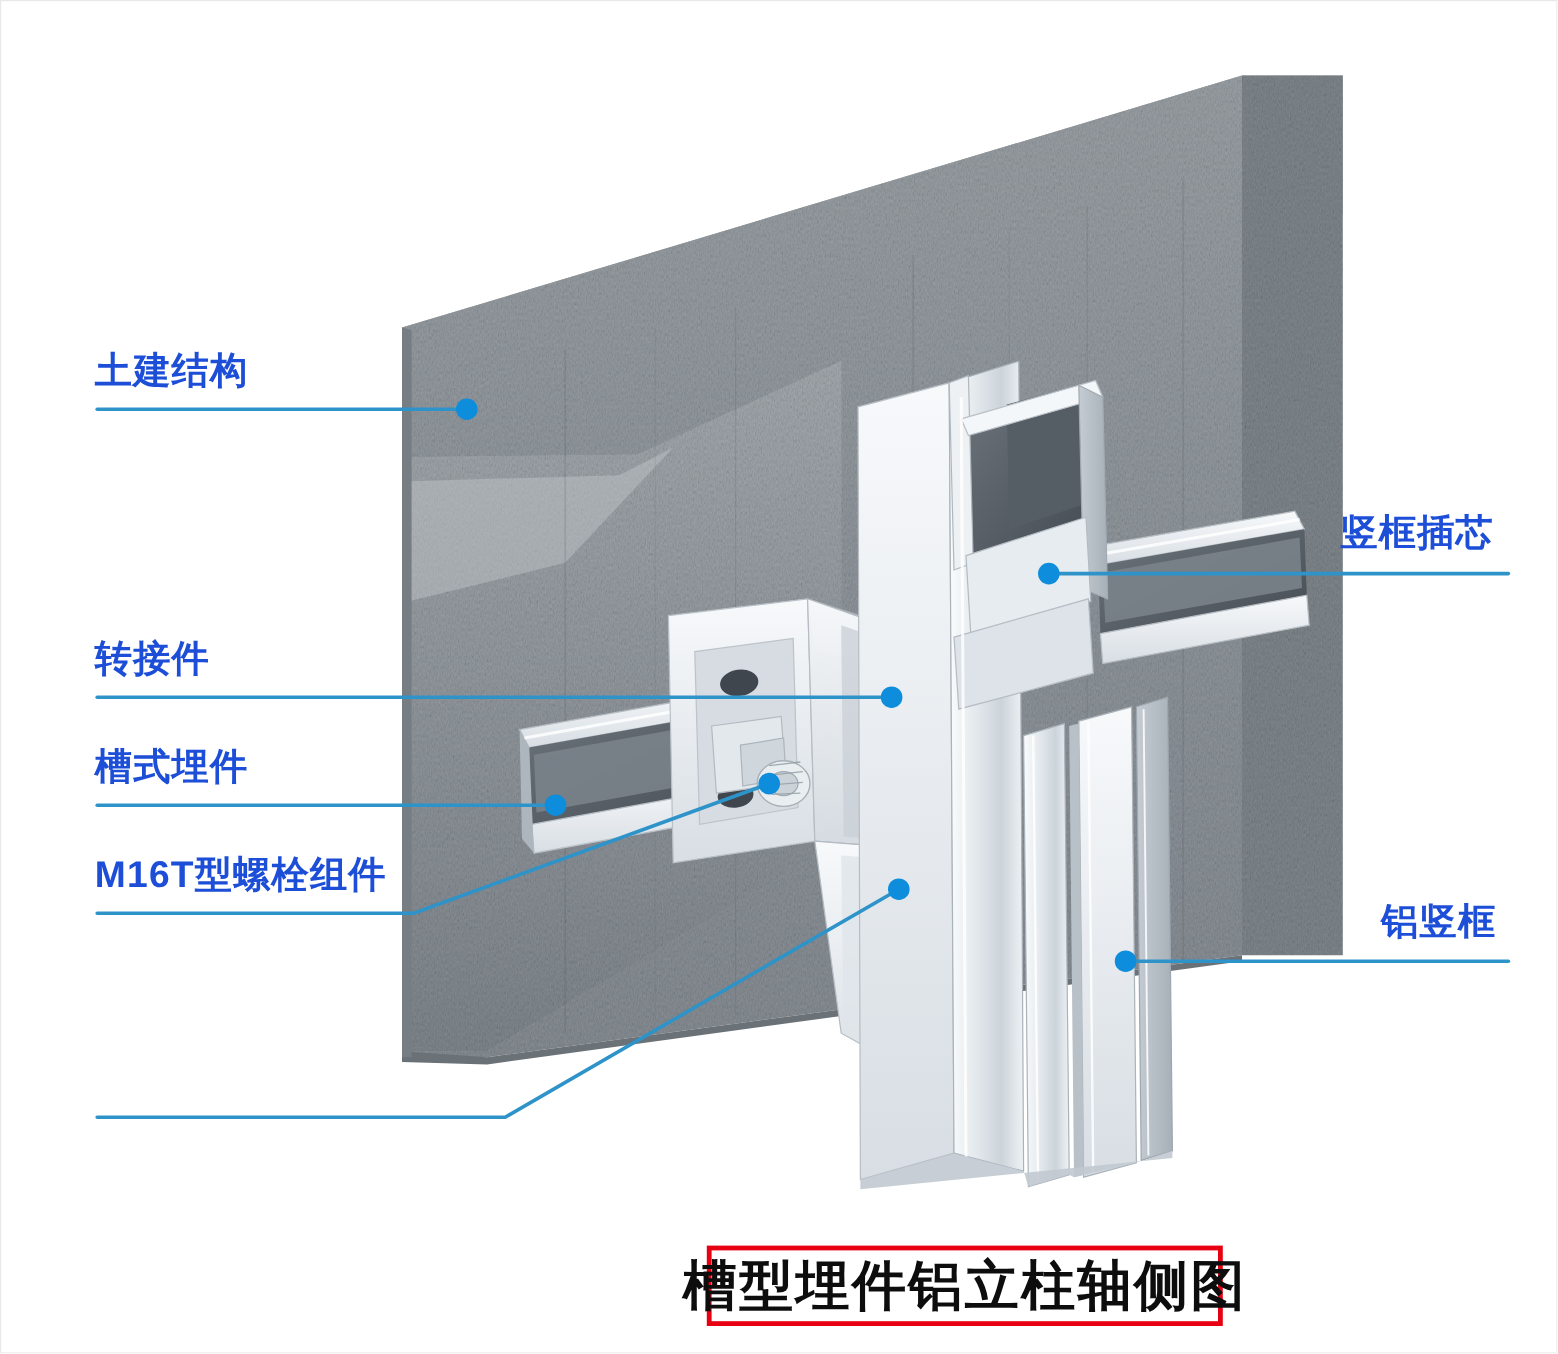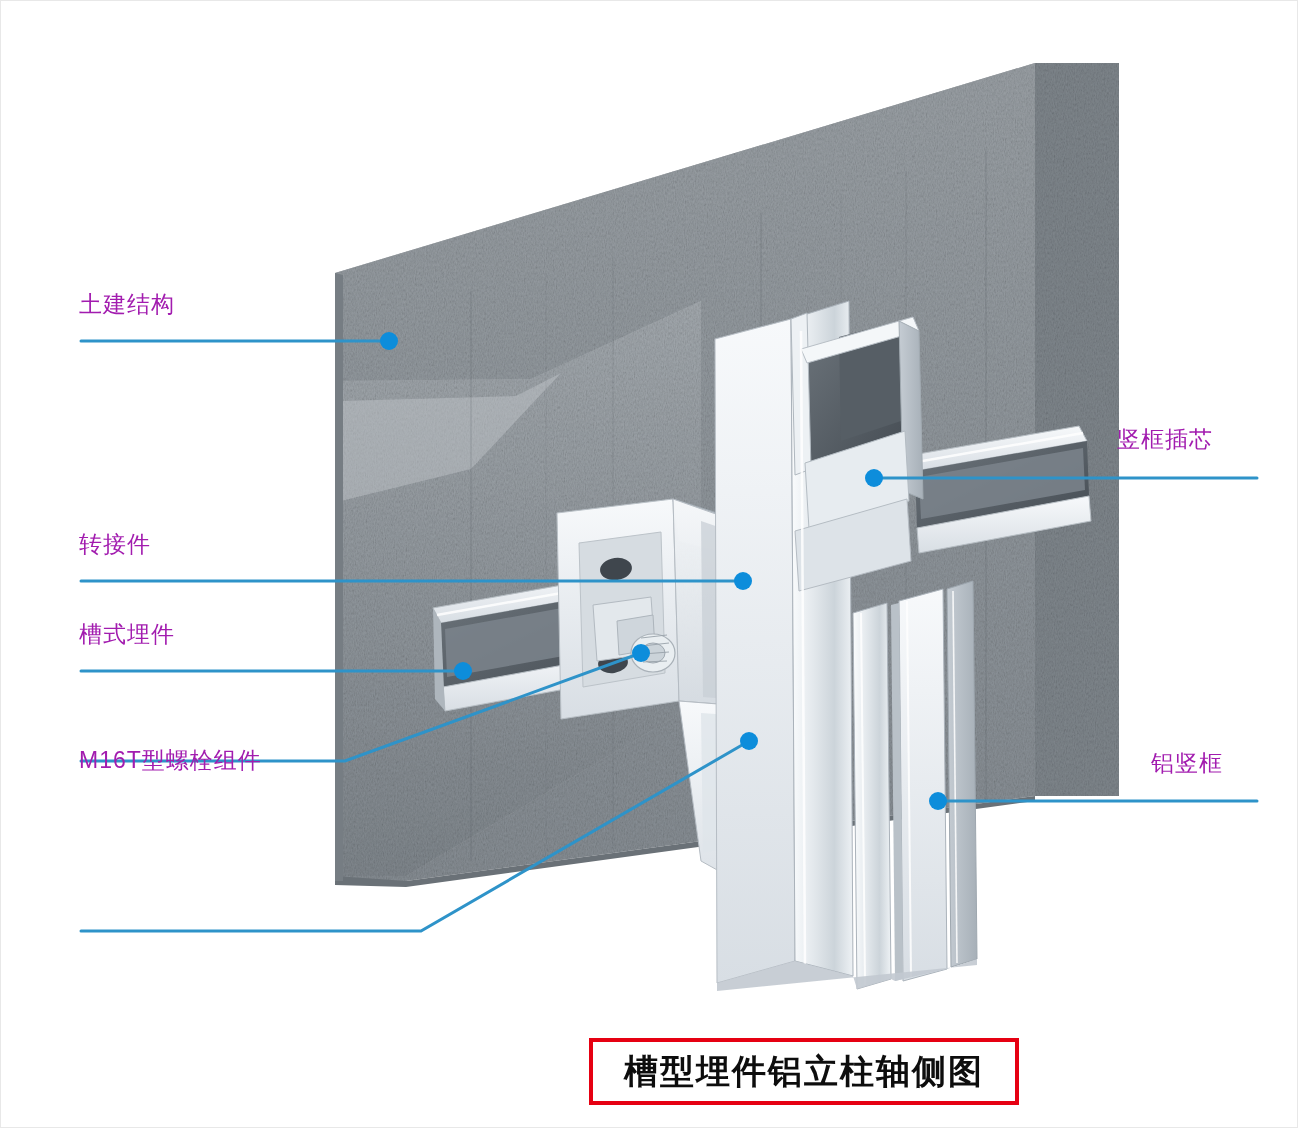--- a/index.html
+++ b/index.html
@@ -23,23 +23,23 @@
     position: absolute;
     left: 0; top: 0;
     width: 1298px;
     height: 1128px;
   }
 
   
   .callout-label {
     position: absolute;
     font-family: "Liberation Sans", "DejaVu Sans", sans-serif;
-    font-size: 23px;
-    font-weight: 400;
-    color: #a21caf;
+    font-size: 31px;
+    font-weight: 700;
+    color: #1d4ed8;
     letter-spacing: 1px;
     white-space: nowrap;
     line-height: 1;
   }
   .callout-label.right-al {
     text-align: center;
   }
 
   
   #title-plate {
@@ -50,21 +50,21 @@
     height: 67px;
     border: 4px solid #e60012;
     background: #ffffff;
     box-sizing: border-box;
     display: flex;
     align-items: center;
     justify-content: center;
   }
   #title-plate .title-text {
     font-family: "Liberation Sans", "DejaVu Sans", sans-serif;
-    font-size: 34px;
+    font-size: 45px;
     font-weight: 700;
     color: #0d0d0d;
     letter-spacing: 2px;
     white-space: nowrap;
   }
 </style>
 </head>
 <body>
 
 <div id="page">
@@ -275,21 +275,21 @@
       </g>
     </g>
   </svg>
 
   <div class="callout-label" style="left:78px; top:292px;">土建结构</div>
 
   <div class="callout-label" style="left:78px; top:532px;">转接件</div>
 
   <div class="callout-label" style="left:78px; top:622px;">槽式埋件</div>
 
-  <div class="callout-label" style="left:78px; top:712px;margin-top:36px;">M16T型螺栓组件</div>
+  <div class="callout-label" style="left:78px; top:712px;">M16T型螺栓组件</div>
 
 
   <div class="callout-label right-al" style="left:1116px; top:427px;">竖框插芯</div>
 
   <div class="callout-label right-al" style="left:1150px; top:751px;">铝竖框</div>
 
   <div id="title-plate">
     <span class="title-text">槽型埋件铝立柱轴侧图</span>
   </div>
 

